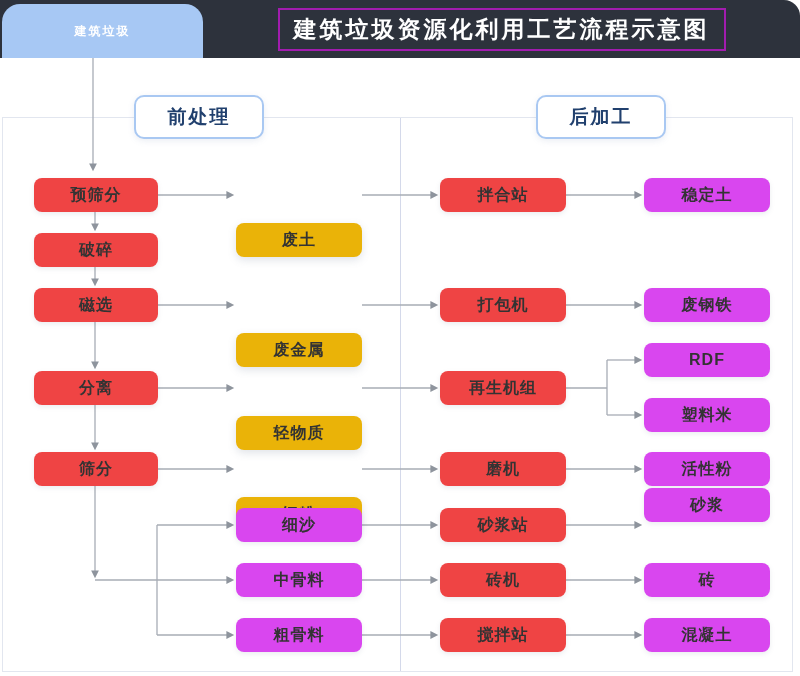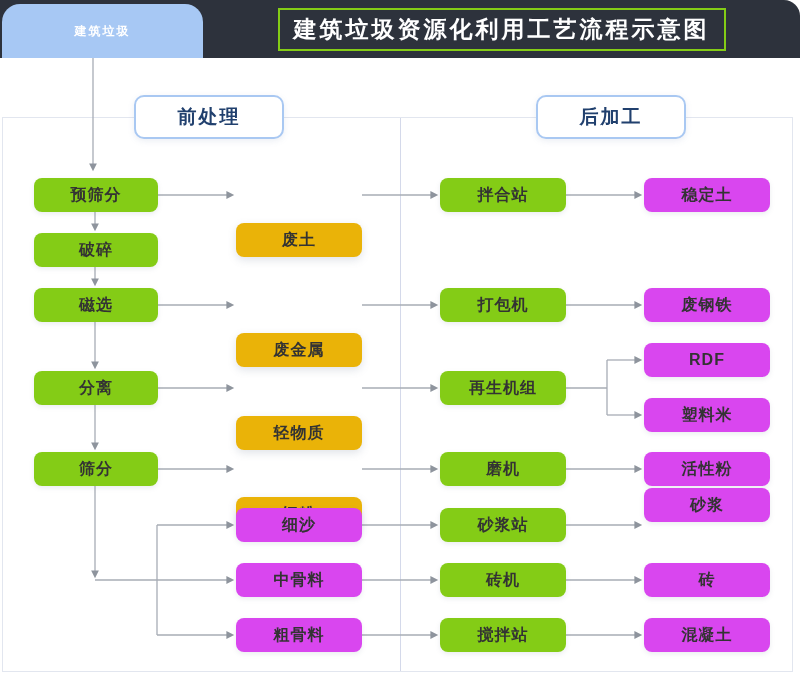--- a/index.html
+++ b/index.html
@@ -18,46 +18,46 @@
     background:#a7c8f4;border-radius:18px 18px 0 0;
     display:flex;align-items:center;justify-content:center;
     color:#ffffff;font-size:12px;font-weight:bold;letter-spacing:2px;
   }
   .title-wrap{
     position:absolute;left:203px;top:0;width:597px;height:58px;
     display:flex;align-items:center;justify-content:center;
   }
   .main-title{
     color:#ffffff;font-size:23px;font-weight:bold;letter-spacing:3px;
-    padding:4px 14px;border:2px solid #84cc16;white-space:nowrap;
+    padding:4px 14px;border:2px solid #a21caf;white-space:nowrap;
   }
   
   .panel{
     position:absolute;left:2px;top:117px;width:791px;height:555px;
     border:1px solid #e2e6ef;background:transparent;box-sizing:border-box;
   }
   .divider{
     position:absolute;left:400px;top:118px;width:1px;height:553px;
     background:#d4d9ea;
   }
   .section-label{
-    position:absolute;width:150px;height:44px;box-sizing:border-box;
+    position:absolute;width:130px;height:44px;box-sizing:border-box;
     background:#ffffff;border:2px solid #a9c8f2;border-radius:10px;
     display:flex;align-items:center;justify-content:center;
     color:#21406e;font-size:19px;font-weight:bold;letter-spacing:2px;
     box-shadow:0 2px 6px rgba(120,140,180,0.15);
   }
   
   .node{
     position:absolute;height:34px;box-sizing:border-box;
     border-radius:8px;display:flex;align-items:center;justify-content:center;
     color:#333333;font-size:16px;font-weight:600;letter-spacing:1px;
     box-shadow:0 2px 5px rgba(110,125,150,0.14);white-space:nowrap;
   }
-  .node.blue{background:#84cc16;}
+  .node.blue{background:#ef4444;}
   .node.yellow{background:#d946ef;}
   .node.white{background:#eab308;box-shadow:0 3px 9px rgba(100,115,140,0.20);margin-top:45px;}
   .w1{width:124px;} .w2{width:126px;}
   
   .wires{position:absolute;left:0;top:0;pointer-events:none;}
 </style>
 </head>
 <body>
 
 <div class="header-bar"></div>

